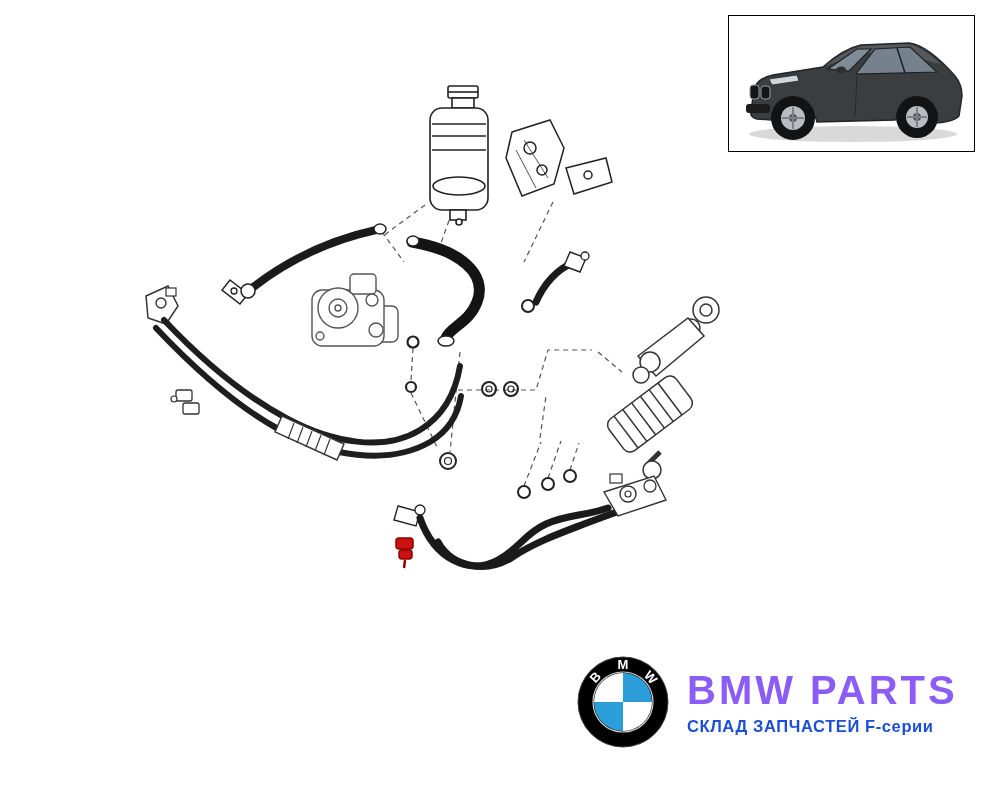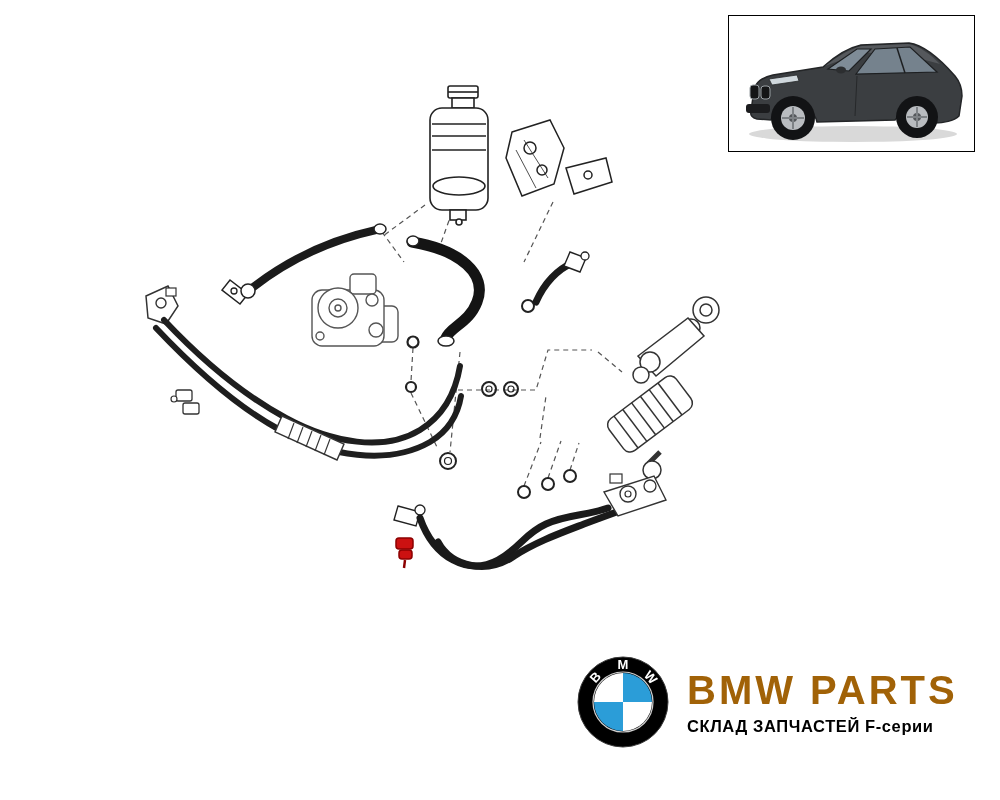--- a/index.html
+++ b/index.html
@@ -3,22 +3,22 @@
 <meta charset="utf-8">
 <style>
   html,body{margin:0;padding:0;background:#ffffff;}
   #screen{position:relative;width:1000px;height:800px;background:#ffffff;overflow:hidden;
           font-family:"Liberation Sans", sans-serif;}
   #vehicle-thumb{position:absolute;left:728px;top:15px;width:247px;height:137px;
                  border:1px solid #000;background:#fff;box-sizing:border-box;cursor:pointer;}
   #diagram-wrap{position:absolute;left:100px;top:60px;width:680px;height:560px;}
   #brand{position:absolute;left:577px;top:652px;width:400px;height:100px;display:flex;align-items:center;}
   #brand .texts{margin-left:18px;}
-  #brand-title{font-size:40px;font-weight:bold;color:#a16207;letter-spacing:3px;line-height:1.05;white-space:nowrap;}
-  #brand-sub{font-size:16.5px;font-weight:bold;color:#000000;letter-spacing:0.6px;margin-top:6px;white-space:nowrap;}
+  #brand-title{font-size:40px;font-weight:bold;color:#8b5cf6;letter-spacing:3px;line-height:1.05;white-space:nowrap;}
+  #brand-sub{font-size:16.5px;font-weight:bold;color:#1d4ed8;letter-spacing:0.6px;margin-top:6px;white-space:nowrap;}
   svg{display:block;}
   .part{stroke:#222;}
 </style>
 </head>
 <body>
 
 <div id="screen">
 
   <div id="diagram-wrap">
     <svg width="680" height="560" viewBox="100 60 680 560">

